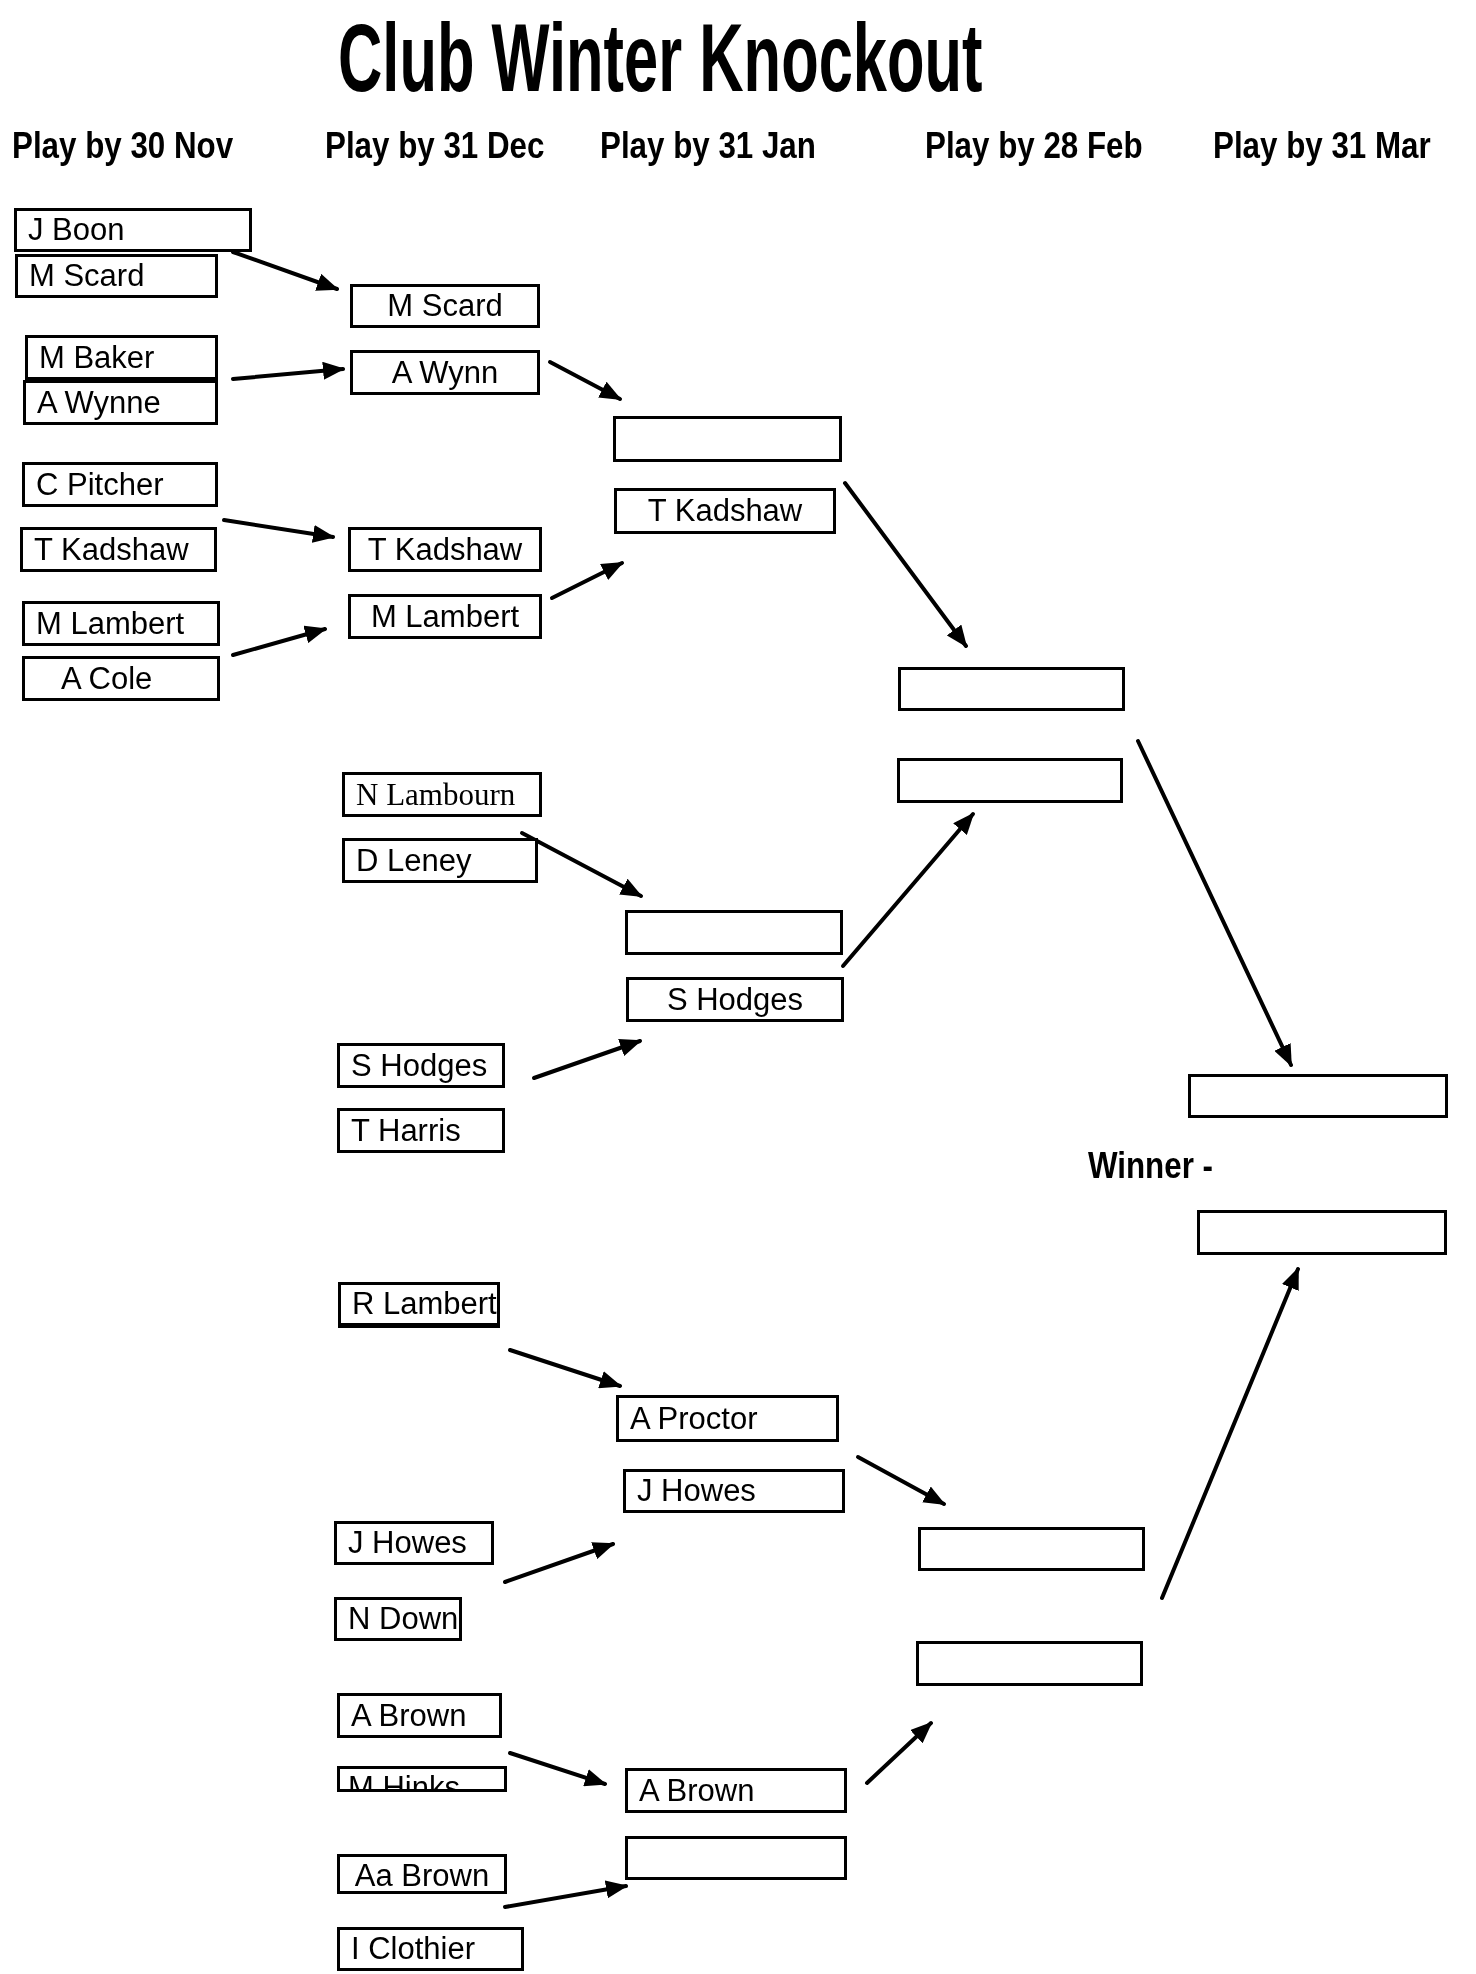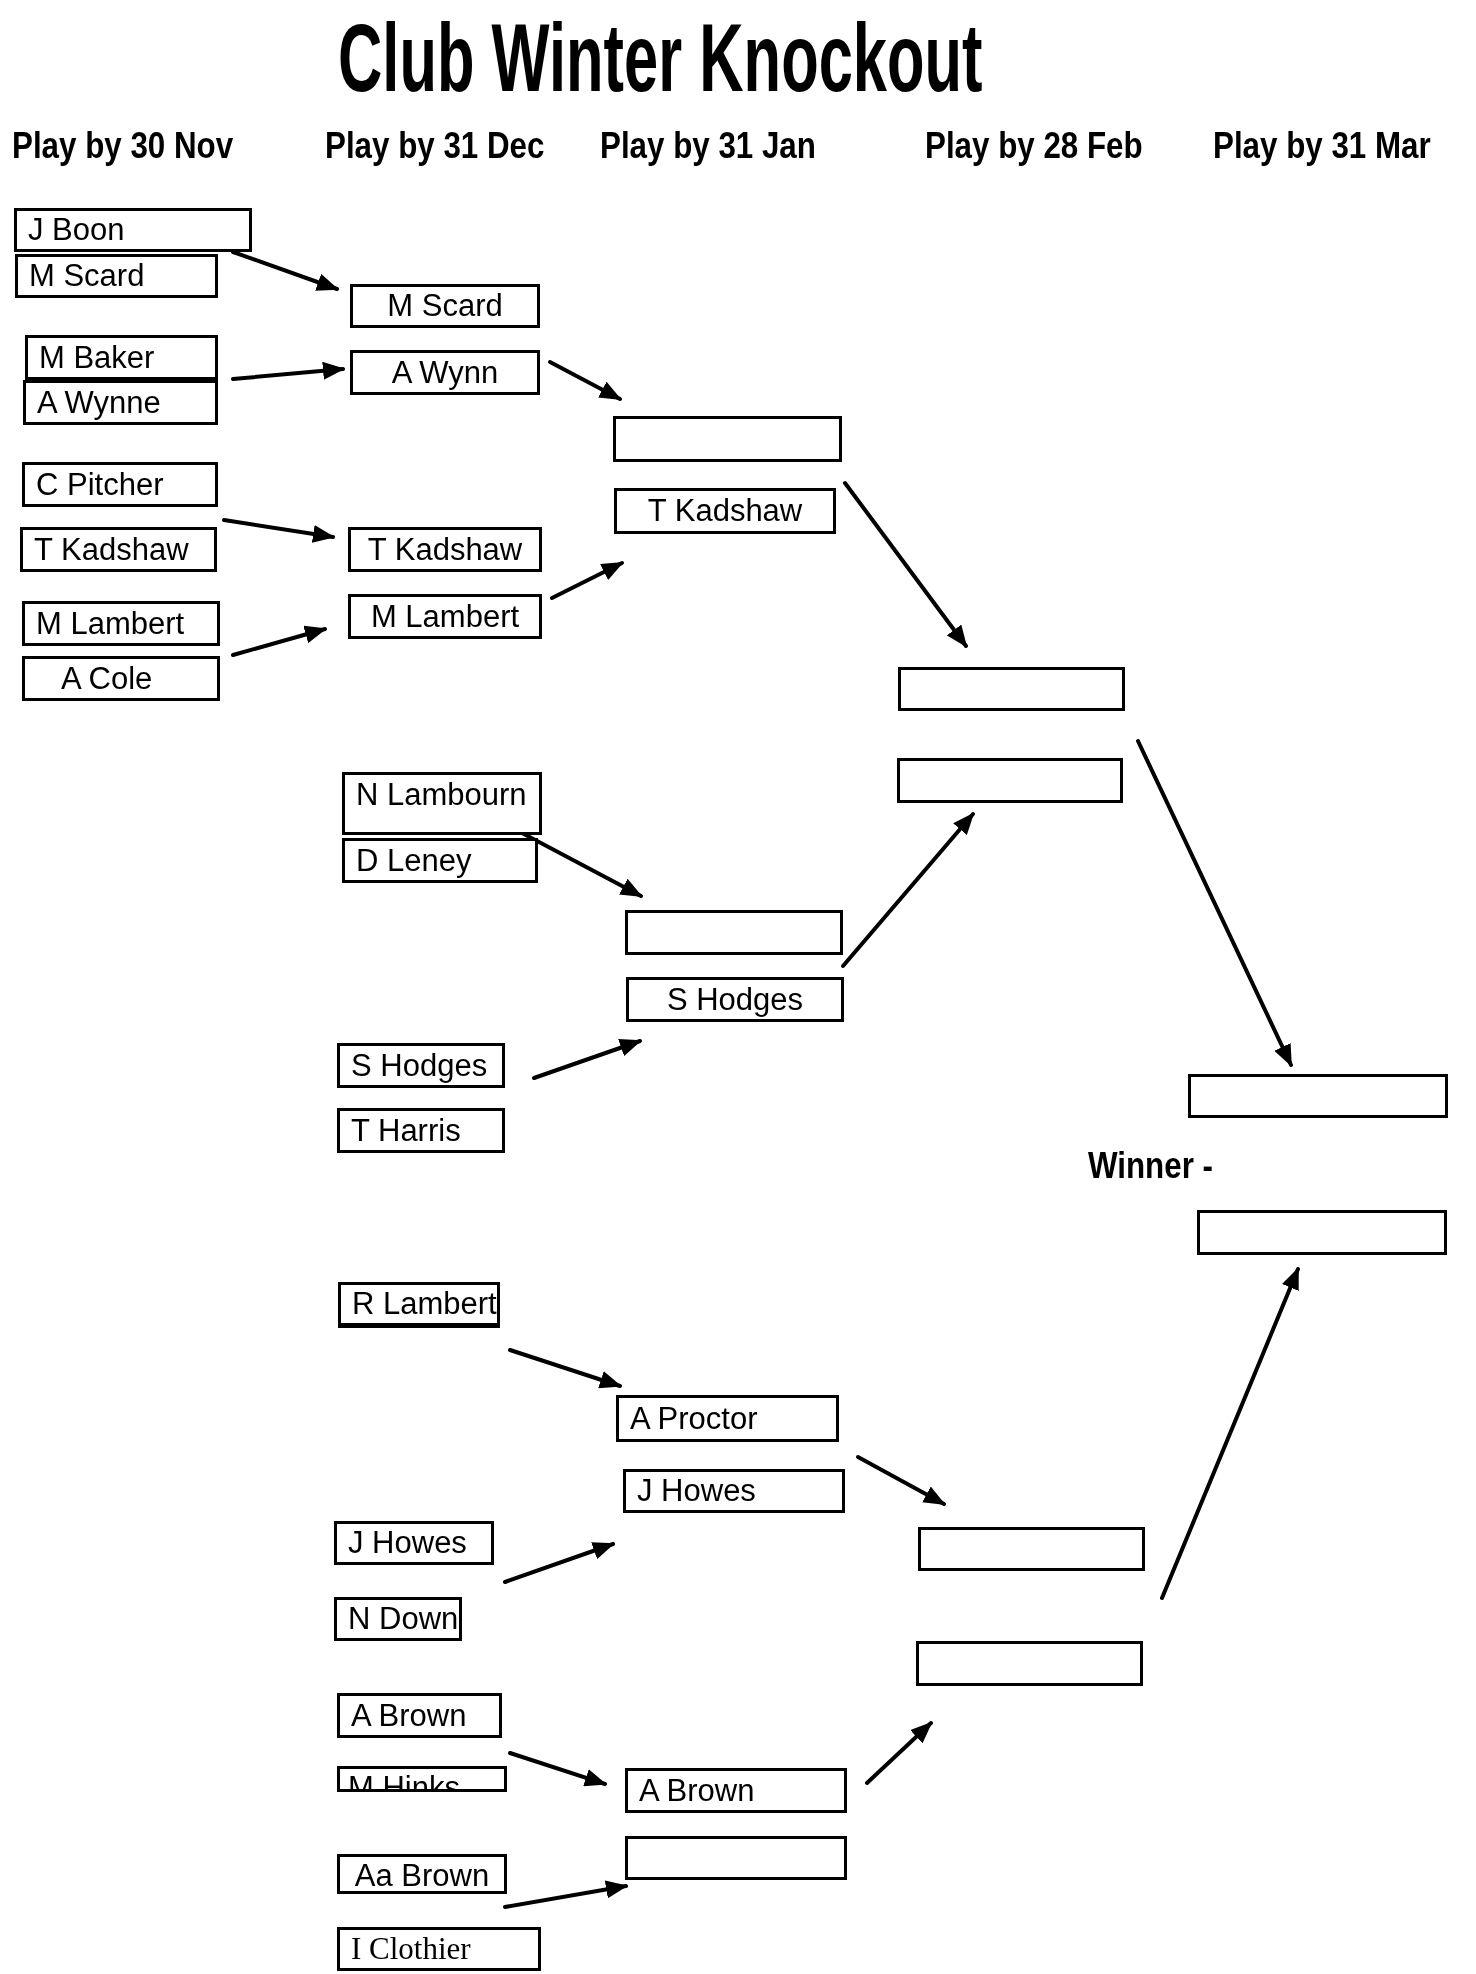--- a/index.html
+++ b/index.html
@@ -77,32 +77,32 @@
       <div class="slot left" style="left: 25px; top: 325px; width: 193px; height: 45px; line-height: 39px; margin-top: 10px;">M Baker</div>
       <div class="slot left" style="left: 23px; top: 380px; width: 195px; height: 45px; line-height: 39px;">A Wynne</div>
       <div class="slot left" style="left: 22px; top: 462px; width: 196px; height: 45px; line-height: 39px;">C Pitcher</div>
       <div class="slot left" style="left: 20px; top: 527px; width: 197px; height: 45px; line-height: 39px;">T Kadshaw</div>
       <div class="slot left" style="left: 22px; top: 601px; width: 198px; height: 45px; line-height: 39px;">M Lambert</div>
       <div class="slot left" style="left: 22px; top: 656px; width: 198px; height: 45px; line-height: 39px; padding-left: 36px;">A Cole</div>
       <div class="slot center" style="left: 350px; top: 284px; width: 190px; height: 44px; line-height: 38px;">M Scard</div>
       <div class="slot center" style="left: 350px; top: 350px; width: 190px; height: 45px; line-height: 39px;">A Wynn</div>
       <div class="slot center" style="left: 348px; top: 527px; width: 194px; height: 45px; line-height: 39px;">T Kadshaw</div>
       <div class="slot center" style="left: 348px; top: 594px; width: 194px; height: 45px; line-height: 39px;">M Lambert</div>
-      <div class="slot left" style="left: 342px; top: 772px; width: 200px; height: 63px; line-height: 39px;">N Lambourn</div>
+      <div class="slot left" style="left: 342px; top: 772px; width: 200px; height: 45px; line-height: 39px; font-family: Liberation Serif, serif;">N Lambourn</div>
       <div class="slot left" style="left: 342px; top: 838px; width: 196px; height: 45px; line-height: 39px;">D Leney</div>
       <div class="slot left" style="left: 337px; top: 1043px; width: 168px; height: 45px; line-height: 39px;">S Hodges</div>
       <div class="slot left" style="left: 337px; top: 1108px; width: 168px; height: 45px; line-height: 39px;">T Harris</div>
       <div class="slot left" style="left: 338px; top: 1283px; width: 162px; height: 45px; line-height: 39px;">A Proctor</div>
       <div class="slot left" style="left: 338px; top: 1282px; width: 162px; height: 44px; line-height: 38px;">R Lambert</div>
       <div class="slot left" style="left: 334px; top: 1521px; width: 160px; height: 44px; line-height: 38px;">J Howes</div>
       <div class="slot left" style="left: 334px; top: 1597px; width: 128px; height: 44px; line-height: 38px;">N Down</div>
       <div class="slot left" style="left: 337px; top: 1693px; width: 165px; height: 45px; line-height: 39px;">A Brown</div>
       <div class="slot left" style="left: 337px; top: 1766px; width: 170px; height: 26px; line-height: 37px; padding-left: 8px;">M Hinks</div>
       <div class="slot center" style="left: 337px; top: 1854px; width: 170px; height: 40px; line-height: 38px;">Aa Brown</div>
-      <div class="slot left" style="left: 337px; top: 1927px; width: 204px; height: 44px; line-height: 38px; font-family: Liberation Serif, serif;">I Clothier</div>
+      <div class="slot left" style="left: 337px; top: 1927px; width: 187px; height: 44px; line-height: 38px;">I Clothier</div>
       <div class="slot center" style="left: 613px; top: 416px; width: 229px; height: 46px; line-height: 40px;"></div>
       <div class="slot center" style="left: 614px; top: 488px; width: 222px; height: 46px; line-height: 40px;">T Kadshaw</div>
       <div class="slot center" style="left: 625px; top: 910px; width: 218px; height: 45px; line-height: 39px;"></div>
       <div class="slot center" style="left: 626px; top: 977px; width: 218px; height: 45px; line-height: 39px;">S Hodges</div>
       <div class="slot left" style="left: 616px; top: 1395px; width: 223px; height: 47px; line-height: 41px;">A Proctor</div>
       <div class="slot left" style="left: 623px; top: 1469px; width: 222px; height: 44px; line-height: 38px;">J Howes</div>
       <div class="slot left" style="left: 625px; top: 1768px; width: 222px; height: 45px; line-height: 39px;">A Brown</div>
       <div class="slot center" style="left: 625px; top: 1836px; width: 222px; height: 44px; line-height: 38px;"></div>
       <div class="slot center" style="left: 898px; top: 667px; width: 227px; height: 44px; line-height: 38px;"></div>
       <div class="slot center" style="left: 897px; top: 758px; width: 226px; height: 45px; line-height: 39px;"></div>

